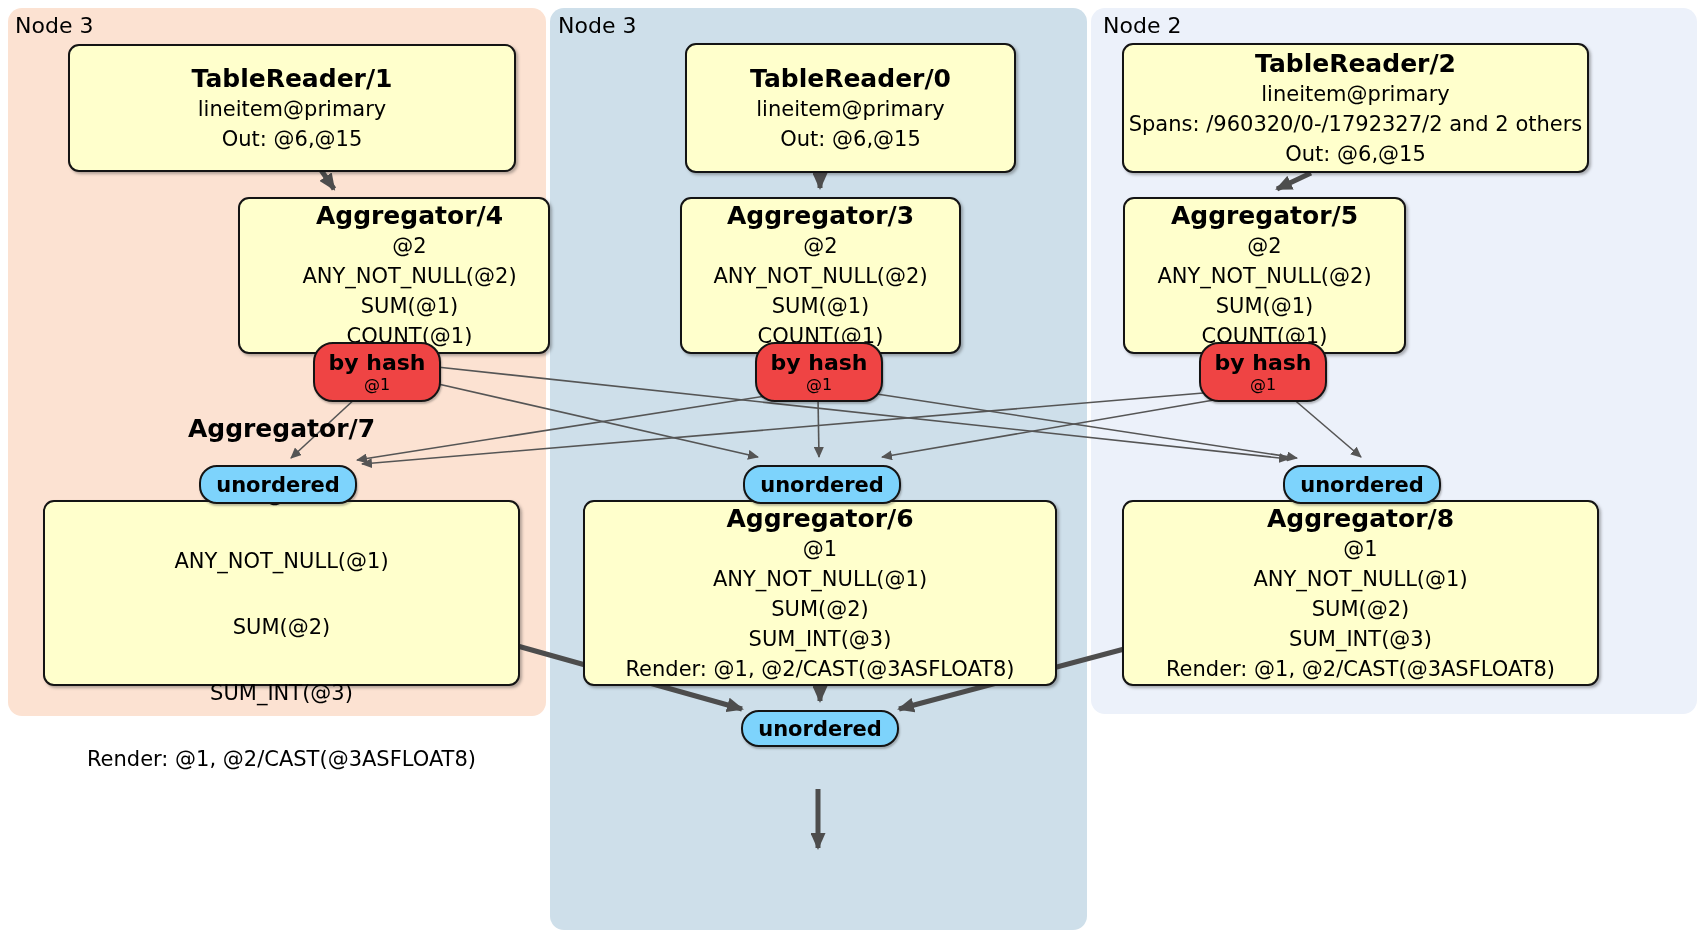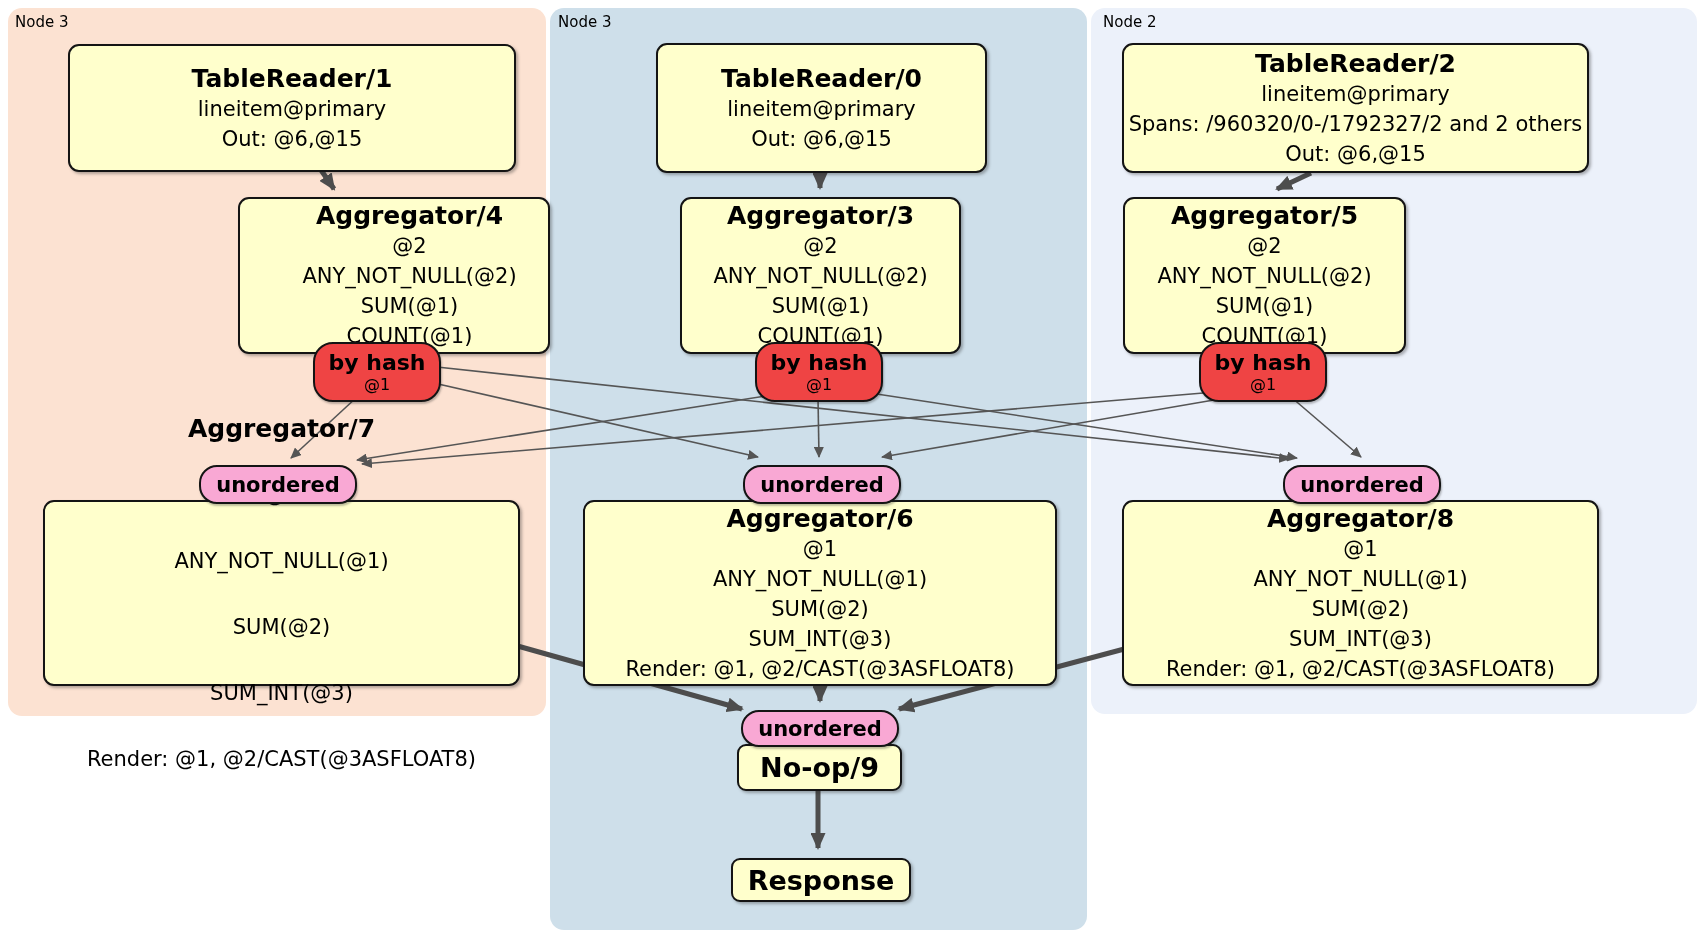--- a/index.html
+++ b/index.html
@@ -3,37 +3,37 @@
 <meta charset="utf-8">
 <style>
   html,body{margin:0;padding:0;background:#ffffff;}
   body{font-family:"DejaVu Sans","Liberation Sans",sans-serif;color:#000;}
   #stage{position:relative;width:1708px;height:940px;overflow:hidden;background:#fff;}
 
   .region{position:absolute;border-radius:14px;z-index:0;}
   .region-node3{left:8px;top:8px;width:538px;height:708px;background:#fce2d2;}
   .region-node1{left:550px;top:8px;width:537px;height:922px;background:#cedfea;}
   .region-node2{left:1091px;top:8px;width:606px;height:706px;background:#ecf1fa;}
-  .nodelabel{position:absolute;z-index:1;font-size:15px;color:#000;}
+  .nodelabel{position:absolute;z-index:1;font-size:22px;color:#000;}
 
   svg.edges{position:absolute;left:0;top:0;z-index:1;}
 
   .proc{position:absolute;z-index:2;background:#ffffcc;border:2px solid #141414;
         border-radius:11px;display:flex;flex-direction:column;justify-content:center;
         align-items:center;text-align:center;box-shadow:2px 2px 3px rgba(40,40,40,.35);}
   .ptitle{font-weight:bold;font-size:25px;line-height:31px;white-space:nowrap;}
   .pline{font-size:21px;line-height:30px;white-space:nowrap;}
 
   .pill{position:absolute;z-index:3;display:flex;flex-direction:column;justify-content:center;
         align-items:center;text-align:center;border:2px solid #141414;
         box-shadow:1px 2px 2px rgba(40,40,40,.3);}
   .router{background:#ef4444;border-radius:20px;}
   .router .rlabel{font-weight:bold;font-size:22px;line-height:24px;}
   .router .rkey{font-size:16px;line-height:19px;}
-  .sync{background:#f9a8d4;border-radius:18px;}
+  .sync{background:#7dd3fc;border-radius:18px;}
   .sync .slabel{font-weight:bold;font-size:21px;line-height:22px;}
 
   .terminal{position:absolute;z-index:2;background:#ffffcc;border:2px solid #141414;
         border-radius:9px;display:flex;justify-content:center;align-items:center;
         font-weight:bold;font-size:27px;box-shadow:2px 2px 3px rgba(40,40,40,.35);}
 </style>
 </head>
 <body>
 
 <div id="stage">
@@ -104,21 +104,21 @@
 
   <div class="proc" style="left:43px;top:500px;width:473px;height:182px;gap:36px;">
     <div class="ptitle">Aggregator/7</div>
     <div class="pline">@1</div>
     <div class="pline">ANY_NOT_NULL(@1)</div>
     <div class="pline">SUM(@2)</div>
     <div class="pline">SUM_INT(@3)</div>
     <div class="pline">Render: @1, @2/CAST(@3ASFLOAT8)</div>
   </div>
 
-  <div class="proc" style="left:656px;top:43px;width:327px;height:126px;">
+  <div class="proc" style="left:685px;top:43px;width:327px;height:126px;">
     <div class="ptitle">TableReader/0</div>
     <div class="pline">lineitem@primary</div>
     <div class="pline">Out: @6,@15</div>
   </div>
 
   <div class="proc" style="left:680px;top:197px;width:277px;height:153px;">
     <div class="ptitle">Aggregator/3</div>
     <div class="pline">@2</div>
     <div class="pline">ANY_NOT_NULL(@2)</div>
     <div class="pline">SUM(@1)</div>
@@ -173,17 +173,15 @@
     <div class="pline">ANY_NOT_NULL(@1)</div>
     <div class="pline">SUM(@2)</div>
     <div class="pline">SUM_INT(@3)</div>
     <div class="pline">Render: @1, @2/CAST(@3ASFLOAT8)</div>
   </div>
 
   <div class="pill sync" style="left:741px;top:710px;width:154px;height:33px;">
     <div class="slabel">unordered</div>
   </div>
 
-  <div class="terminal" style="left:737px;top:744px;width:161px;height:43px;">No-op/9</div>
 
-  <div class="terminal" style="left:731px;top:858px;width:176px;height:40px;">Response</div>
 
 </div>
 
 </body></html>

